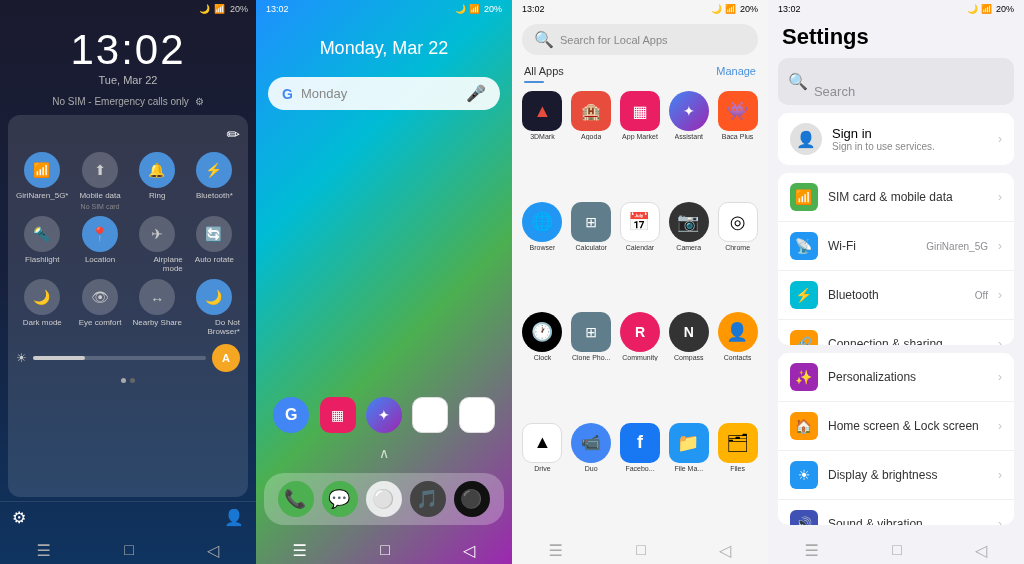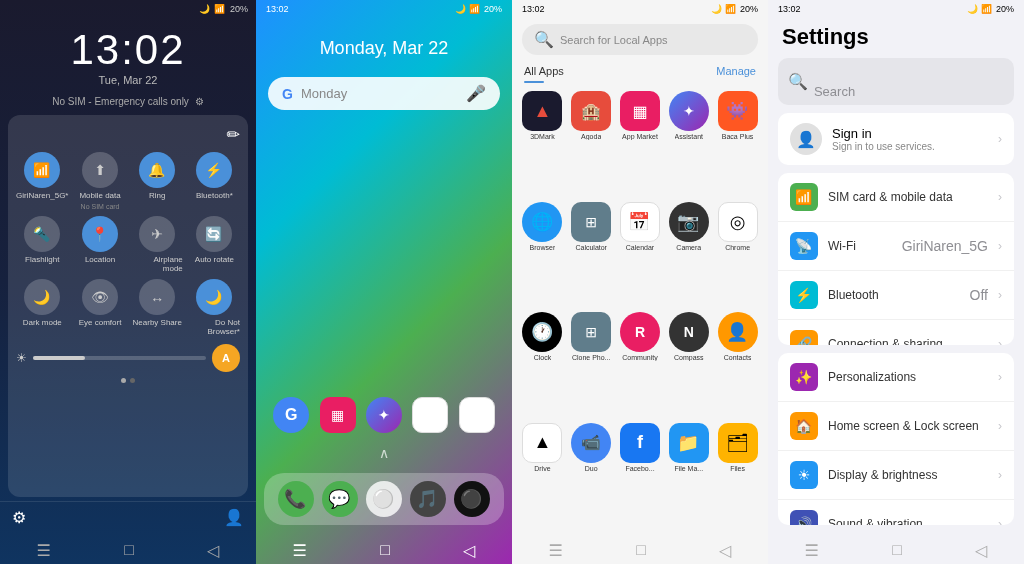--- a/index.html
+++ b/index.html
@@ -365,21 +365,21 @@
       height: 28px;
       border-radius: 6px;
       display: flex;
       align-items: center;
       justify-content: center;
       font-size: 14px;
       flex-shrink: 0;
     }
     .settings-text { flex: 1; }
     .settings-label { font-size: 12px; color: #333; }
-    .settings-value { font-size: 14px; color: #8e8e93; }
+    .settings-value { font-size: 10px; color: #8e8e93; }
     .settings-chevron { font-size: 12px; color: #c7c7cc; }
     .sign-in-card {
       background: white;
       border-radius: 10px;
       margin: 0 10px 8px;
       padding: 10px 12px;
       display: flex;
       align-items: center;
       gap: 10px;
     }

